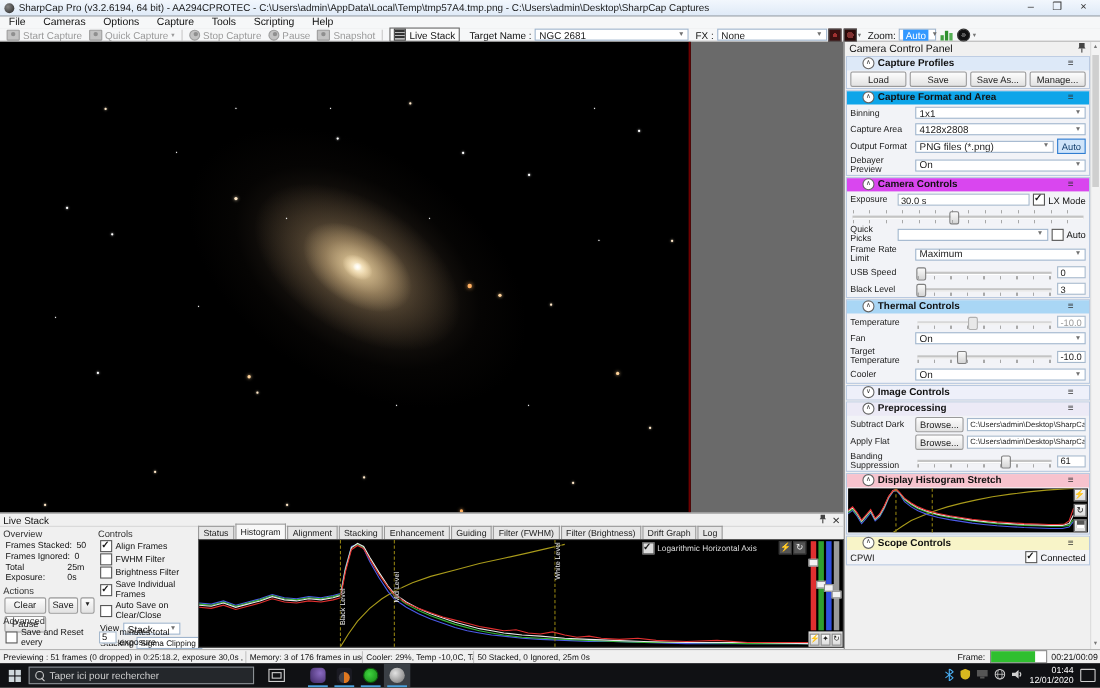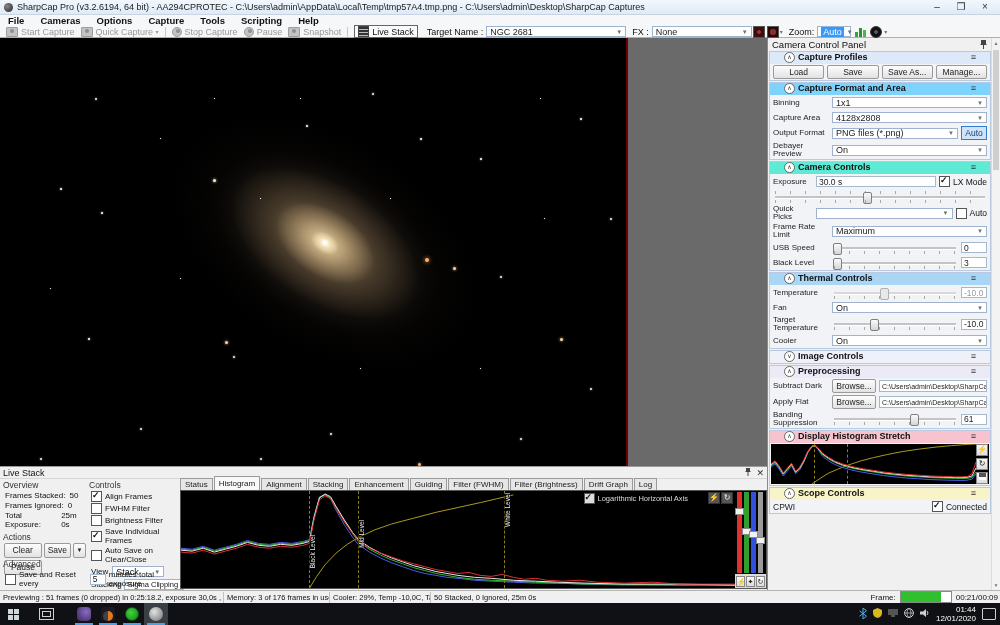--- a/index.html
+++ b/index.html
@@ -5,21 +5,21 @@
   html,body{margin:0;padding:0;background:#444;}
   #screen{position:relative;width:1000px;height:625px;overflow:hidden;background:#6a6a6a;
     font-family:"Liberation Sans",sans-serif;font-size:9px;color:#222;-webkit-font-smoothing:antialiased;}
   
   #titlebar{position:absolute;left:0;top:0;width:1000px;height:15px;background:linear-gradient(#f2f7fd,#dfeaf7);
     display:flex;align-items:center;padding:0 4px;box-sizing:border-box;border-bottom:1px solid #c8d4e2;}
   #titlebar .appico{width:9px;height:9px;border-radius:50%;background:radial-gradient(circle at 35% 35%,#888,#222);margin-right:4px;flex-shrink:0;}
   #titlebar .t{font-size:9px;color:#1a1a1a;white-space:nowrap;overflow:hidden;}
   .winbtn{width:22px;height:12px;text-align:center;font-size:10px;line-height:11px;color:#333;margin-left:2px;flex-shrink:0;}
   
-  #menubar{position:absolute;left:0;top:15px;width:1000px;height:11px;background:#f6f7f8;display:flex;align-items:center;border-bottom:1px solid #e4e4e4;font-weight:bold;}
+  #menubar{position:absolute;left:0;top:15px;width:1000px;height:11px;background:#f6f7f8;display:flex;align-items:center;border-bottom:1px solid #e4e4e4;}
   .menu-item{padding:0 8px;font-size:9.5px;color:#111;}
   #toolbar{position:absolute;left:0;top:26px;width:1000px;height:12px;background:#f6f7f8;display:flex;align-items:center;border-bottom:1px solid #b0b0b0;padding:0 3px;box-sizing:border-box;}
   .tbtn{display:flex;align-items:center;margin:0 3px;color:#9a9a9a;font-size:9px;white-space:nowrap;}
   .tbtn.dark{color:#111;border:1px solid #666;background:#fbfbfb;padding:0 3px;height:11px;}
   .cam-ico{width:10px;height:8px;background:#c3c3c3;border:1px solid #9d9d9d;border-radius:1px;margin-right:3px;position:relative;}
   .cam-ico::after{content:"";position:absolute;left:3px;top:1.5px;width:4px;height:4px;border-radius:50%;background:#8f8f8f;}
   .stack-ico{width:9px;height:9px;margin-right:3px;background:repeating-linear-gradient(#333 0 2px,#bbb 2px 3px);border:1px solid #444;}
   .tsep{width:1px;height:10px;background:#c9c9c9;margin:0 3px;}
   .combo{height:11px;background:#fff;border:1px solid #9fb4cc;display:flex;align-items:center;font-size:9px;padding:0 3px;box-sizing:border-box;white-space:nowrap;}
   .combo .arr{margin-left:auto;color:#707070;font-size:6px;padding-left:3px;}
@@ -254,21 +254,21 @@
         </div>
         <div class="row">
           <span class="btn" style="flex:1">Load</span>
           <span class="btn" style="flex:1">Save</span>
           <span class="btn" style="flex:1">Save As...</span>
           <span class="btn" style="flex:1">Manage...</span>
         </div>
       </div>
 
       <div class="sec">
-        <div class="sec-h" style="background:#7dd3fc">
+        <div class="sec-h" style="background:#0ea5e9">
           <span class="chev">∧</span>
           <span class="sec-t">Capture Format and Area</span>
           <span class="burger">≡</span>
         </div>
         <div class="row">
             <span class="lab">Binning</span>
           <span class="combo" style="flex:1">
               <span>1x1</span>
               <span class="arr">▼</span>
             </span>
@@ -291,21 +291,21 @@
         <div class="row">
             <span class="lab">Debayer Preview</span>
           <span class="combo" style="flex:1">
               <span>On</span>
               <span class="arr">▼</span>
             </span>
           </div>
       </div>
 
       <div class="sec">
-        <div class="sec-h" style="background:#5eead4">
+        <div class="sec-h" style="background:#d946ef">
           <span class="chev">∧</span>
           <span class="sec-t">Camera Controls</span>
           <span class="burger">≡</span>
         </div>
         <div class="row">
             <span class="lab" style="width:40px">Exposure</span>
           <span class="valbox" style="flex:1;width:auto">30.0 s</span>
           <span class="cb on"></span>
           <span class="cblab">LX Mode</span>
           </div>
@@ -633,20 +633,24 @@
 
   <div id="taskbar">
     <span id="start">
         <span class="w">
           <i></i>
           <i></i>
           <i></i>
           <i></i>
         </span>
       </span>
+    <span id="tb-search">
+      <span class="mag"></span>
+      <span>Taper ici pour rechercher</span>
+    </span>
     <span class="tb-ico" style="margin-left:8px">
         <span class="taskview"></span>
       </span>
     <span class="tb-ico" style="margin-left:14px">
       <span style="width:14px;height:14px;border-radius:4px;background:radial-gradient(circle at 65% 35%,#8a6ac0,#3a2560);"></span>
         <span class="ul"></span>
     </span>
     <span class="tb-ico">
       <span style="width:14px;height:14px;border-radius:3px;background:#1a1a22;position:relative;overflow:hidden;">
           <span style="position:absolute;left:2px;top:4px;width:10px;height:10px;border-radius:50%;background:conic-gradient(#e07820 0 50%,#404048 50% 100%);"></span>

